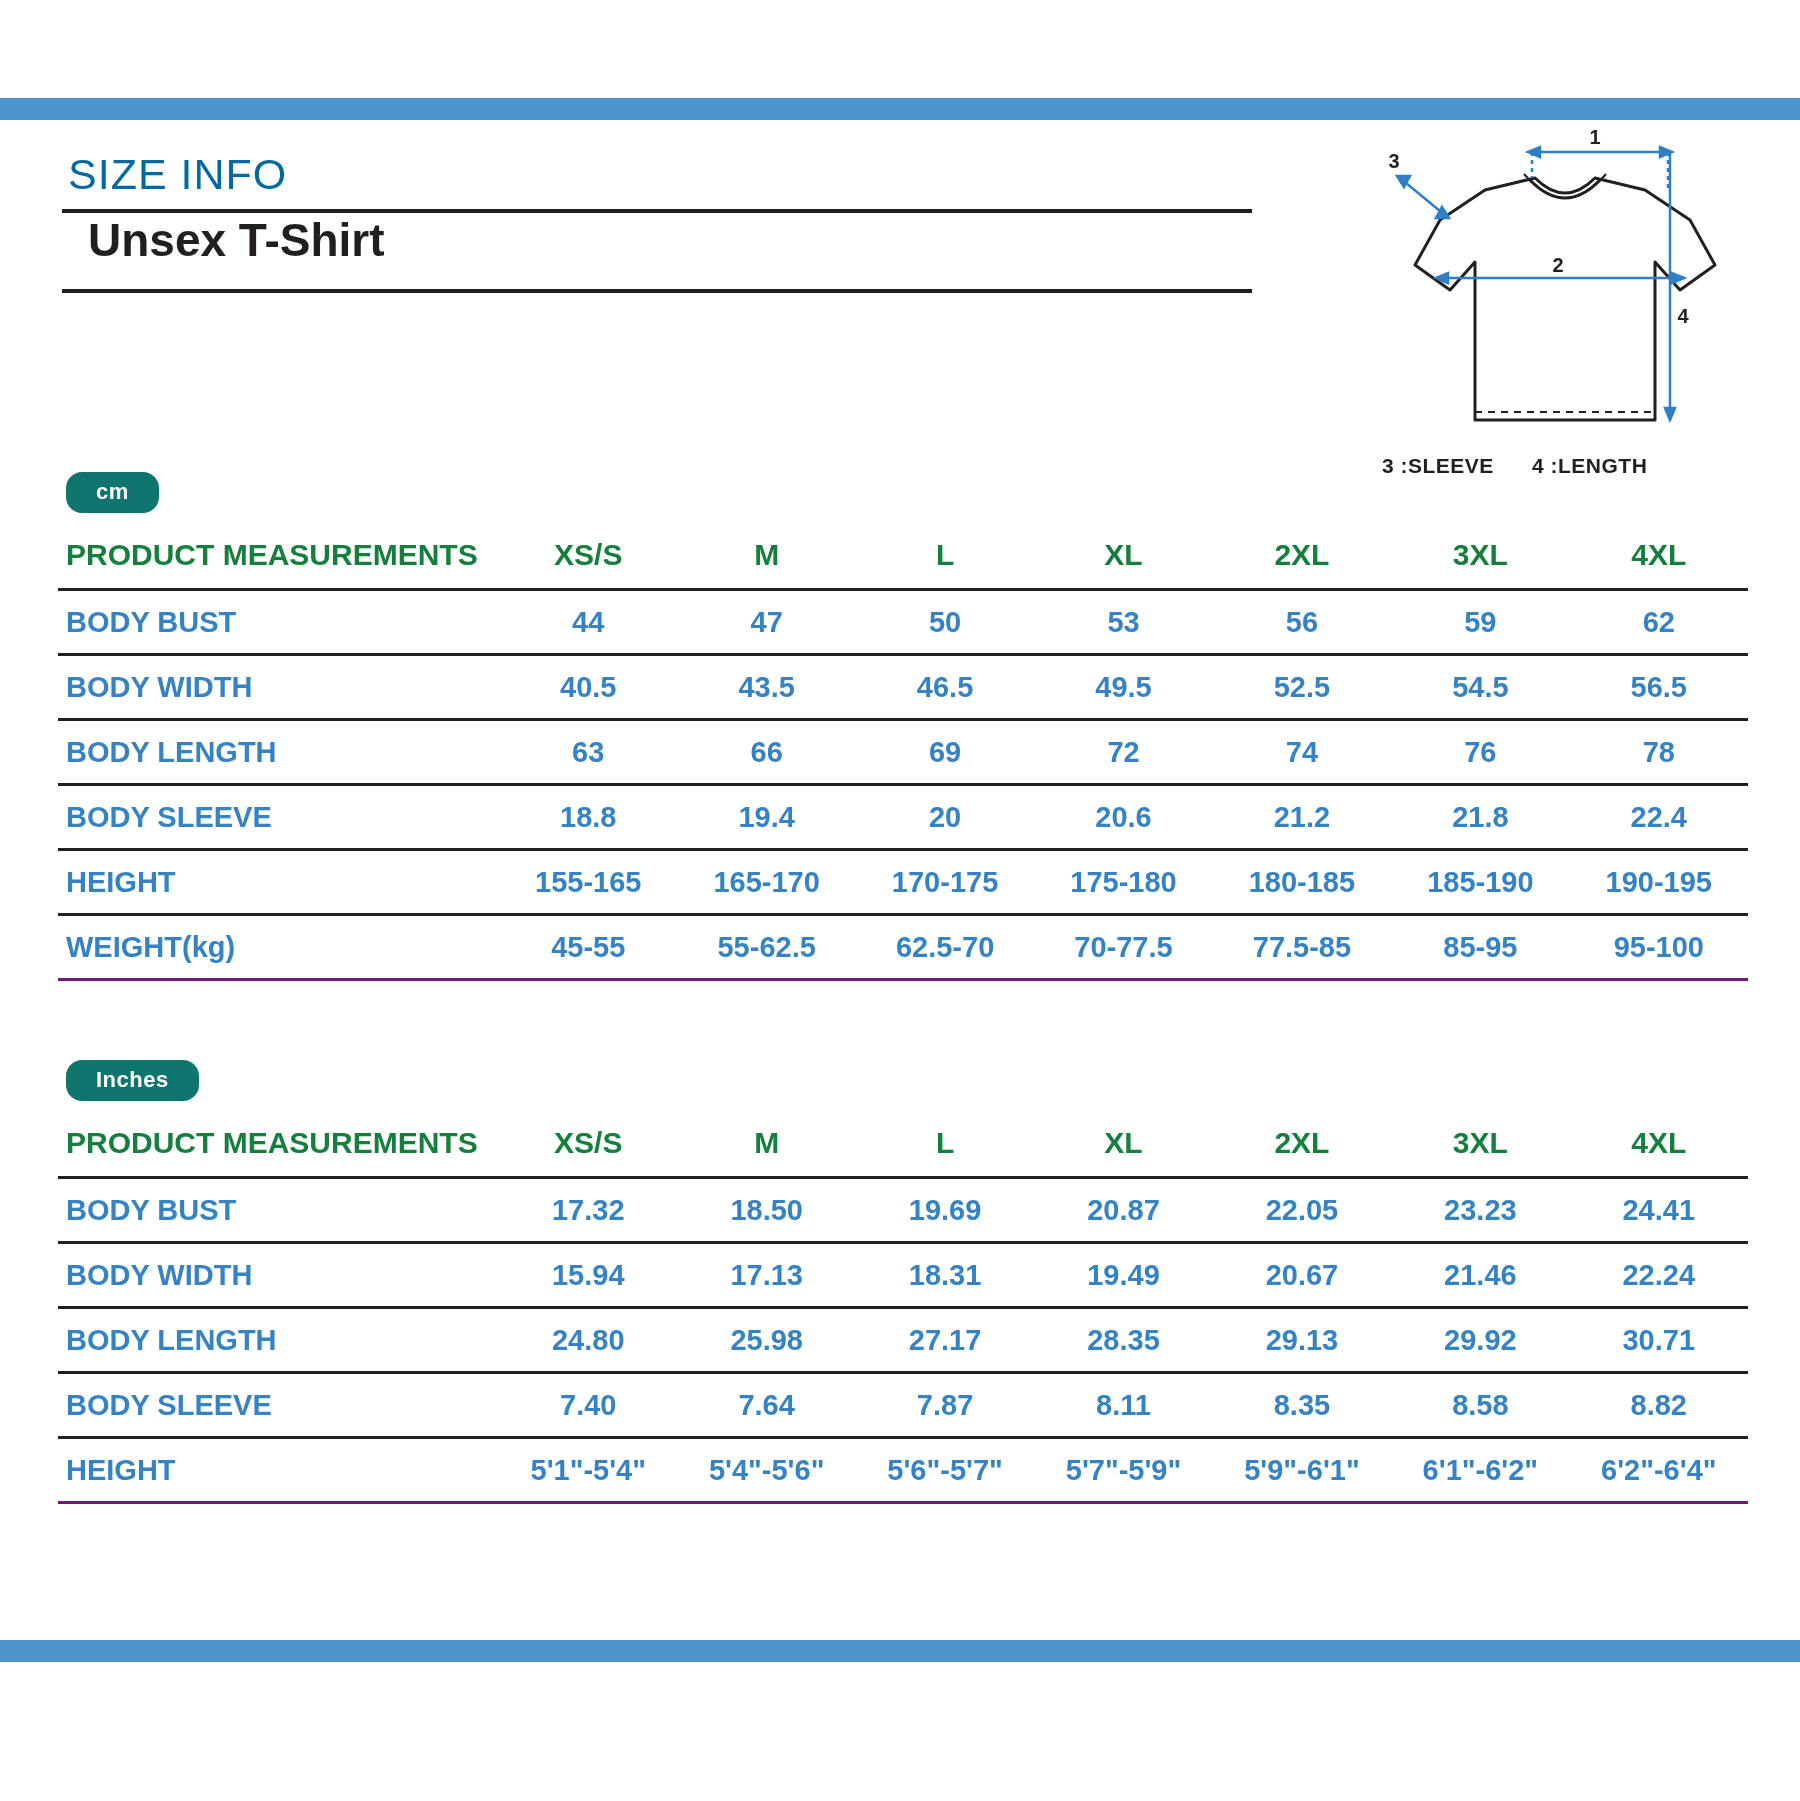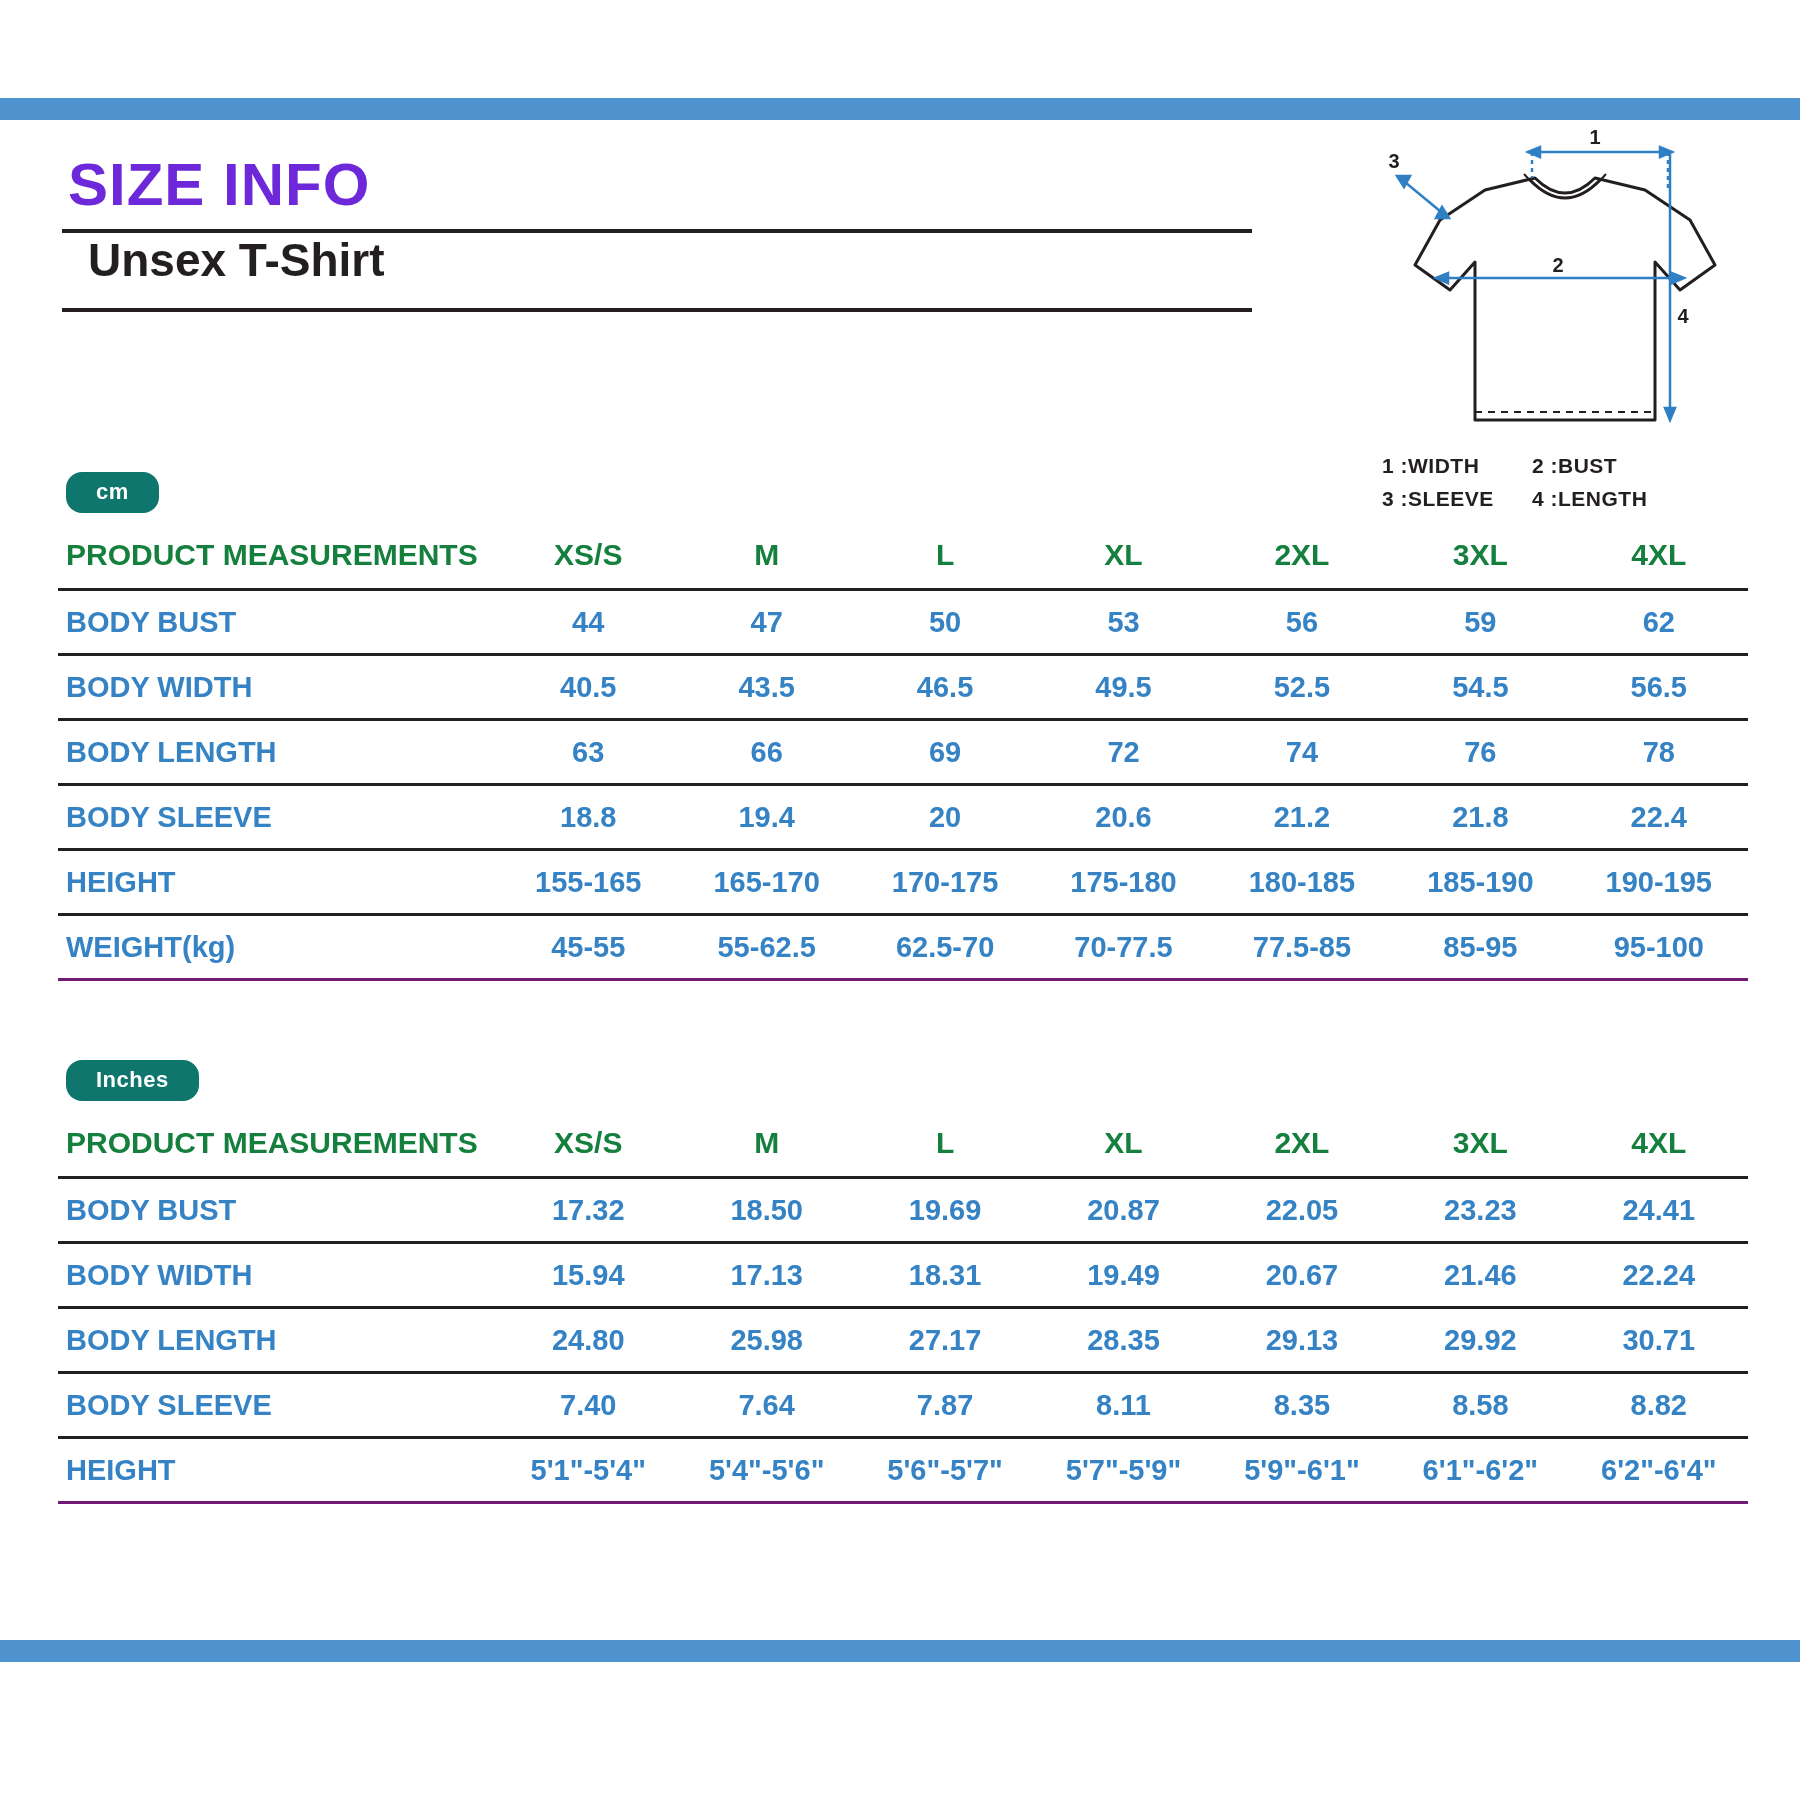--- a/index.html
+++ b/index.html
@@ -47,23 +47,23 @@
   }
 
   
   .header {
     position: absolute;
     left: 62px;
     top: 30px;
     width: 1190px;
   }
   .title-main {
-    font-size: 60px;
-    font-weight: bold;
-    color: #6d28d9;
+    font-size: 43px;
+    font-weight: normal;
+    color: #0369a1;
     letter-spacing: 1px;
     line-height: 1.15;
     padding-left: 6px;
   }
   .rule {
     height: 4px;
     background: #231f20;
     margin-top: 10px;
     width: 1190px;
   }
@@ -224,24 +224,20 @@
 
         <text x="215" y="14" font-family="Liberation Sans, sans-serif" font-size="20" font-weight="bold" fill="#231f20" text-anchor="middle">1</text>
         <text x="178" y="142" font-family="Liberation Sans, sans-serif" font-size="20" font-weight="bold" fill="#231f20" text-anchor="middle">2</text>
         <text x="14" y="38" font-family="Liberation Sans, sans-serif" font-size="20" font-weight="bold" fill="#231f20" text-anchor="middle">3</text>
         <text x="303" y="193" font-family="Liberation Sans, sans-serif" font-size="20" font-weight="bold" fill="#231f20" text-anchor="middle">4</text>
       </svg>
     </div>
 
     <div class="legend">
       <div class="legend-row">
-        <span class="legend-col1">1 :WIDTH</span>
-        <span>2 :BUST</span>
-      </div>
-      <div class="legend-row">
         <span class="legend-col1">3 :SLEEVE</span>
         <span>4 :LENGTH</span>
       </div>
     </div>
 
     <div class="pill-wrap-cm">
       <span class="pill">cm</span>
     </div>
 
     <table class="tbl tbl-cm">

